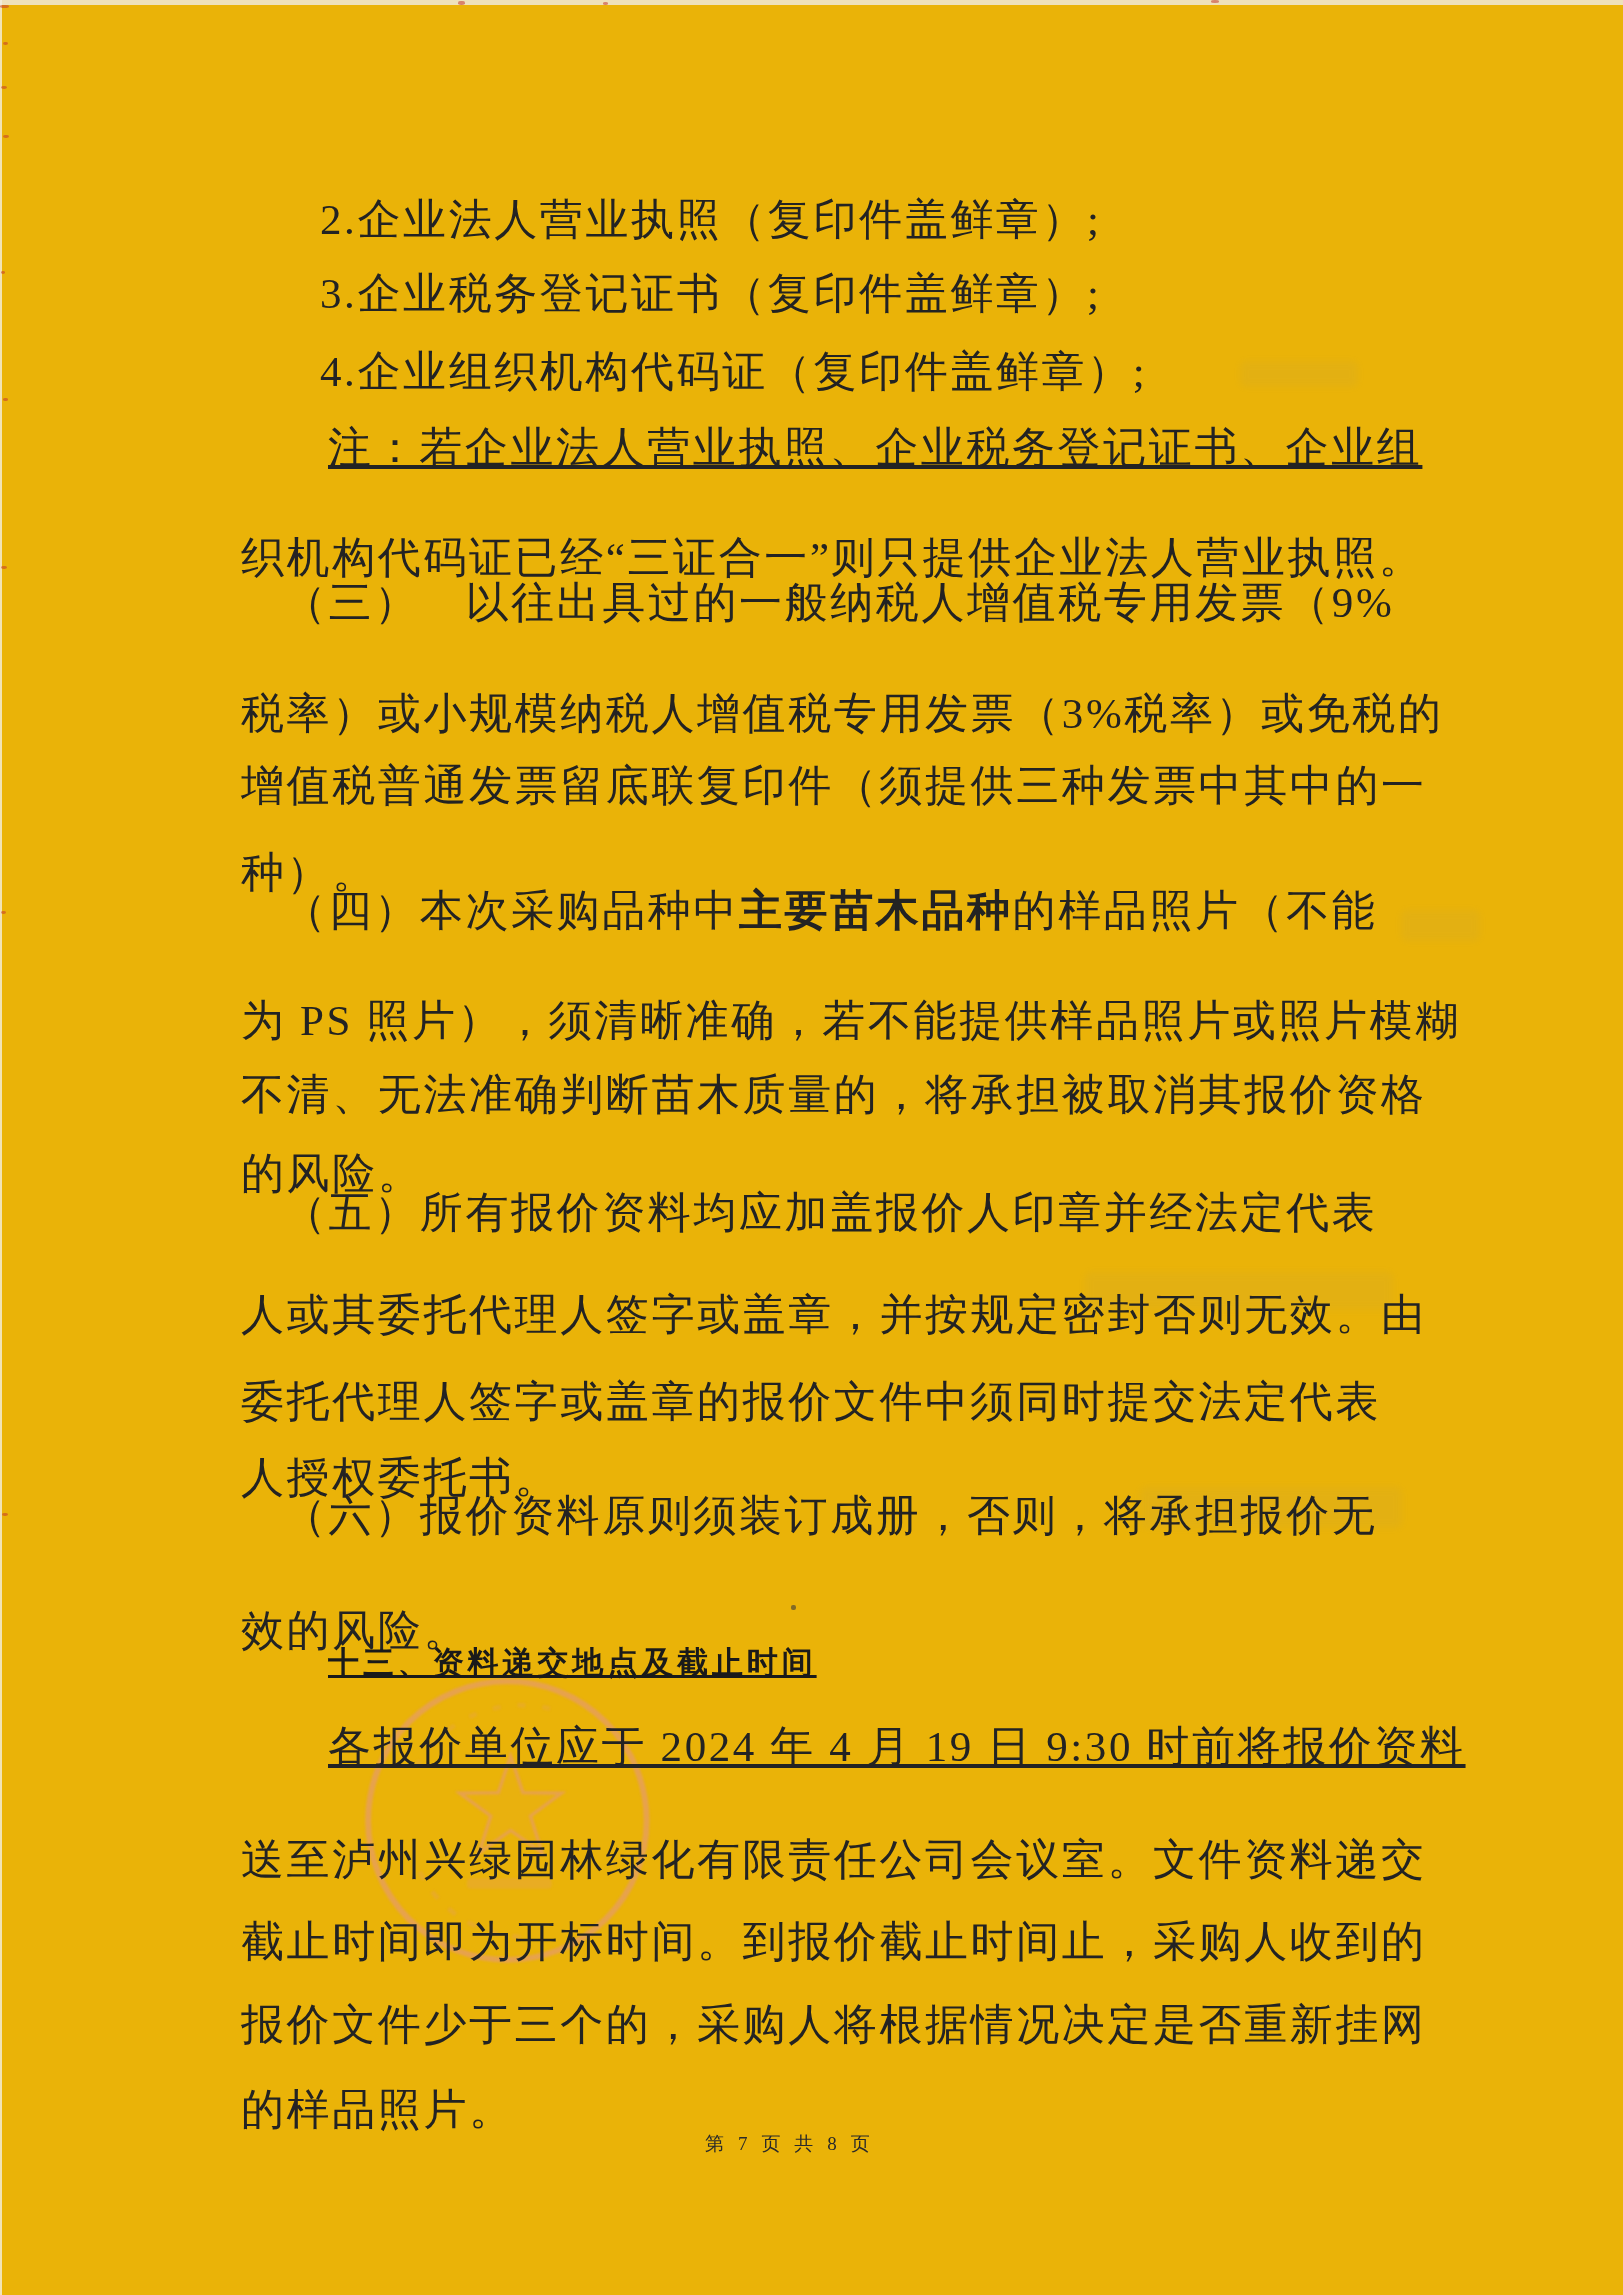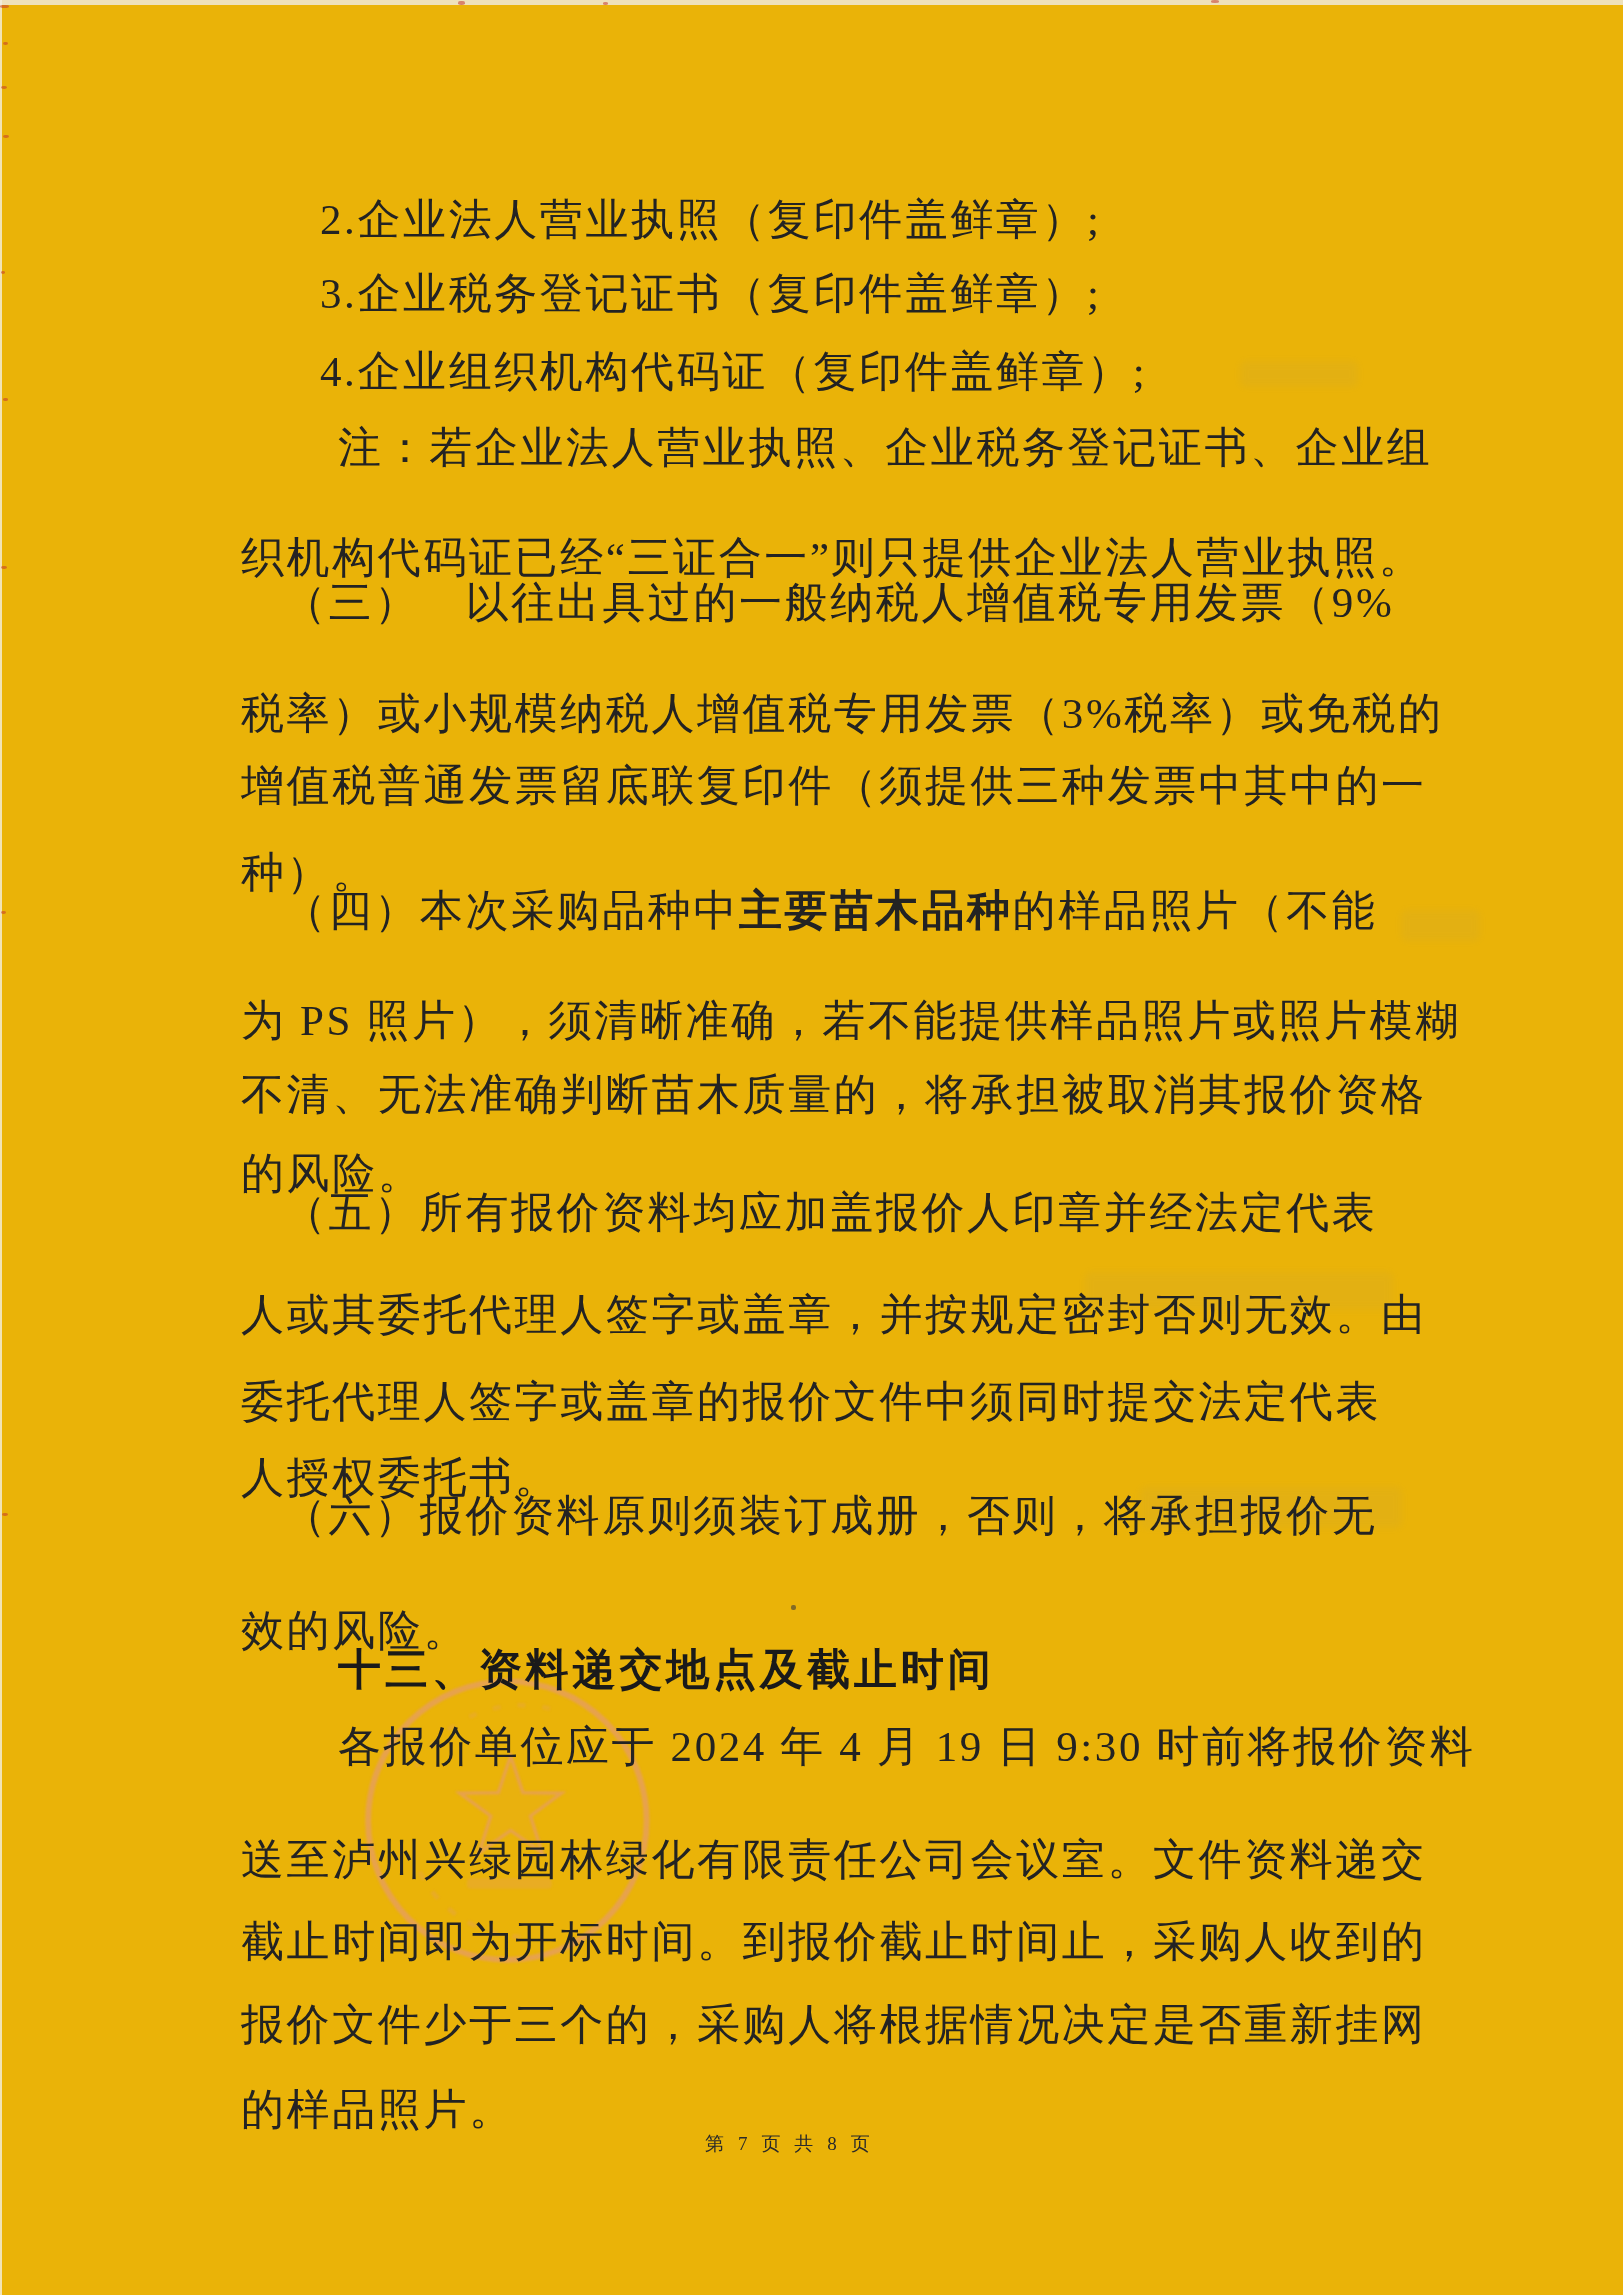--- a/index.html
+++ b/index.html
@@ -24,27 +24,27 @@
   }
   .line {
     position: absolute;
     font-size: 43px;
     letter-spacing: 2.6px;
     color: #232323;
     white-space: pre;
     line-height: 1.1;
   }
   .l-margin { left: 241px; margin-top: 37px; }
-  .l-indent { left: 338px; }
+  .l-indent { left: 328px; text-decoration: underline; }
   .l-paren  { left: 283px; }
   .l-num    { left: 320px; }
   .heading {
     font-family: "Liberation Sans", "DejaVu Sans", sans-serif;
     font-weight: 700;
-    font-size: 43px;
+    font-size: 31px;
     letter-spacing: 3.9px;
     color: #1a1a1a;
   }
   .bold-run { font-weight: 700; }
   .footer-line {
     position: absolute;
     left: 705px; top: 2131px;
     font-size: 19px;
     letter-spacing: 4.6px;
     color: #2a2a2a;

